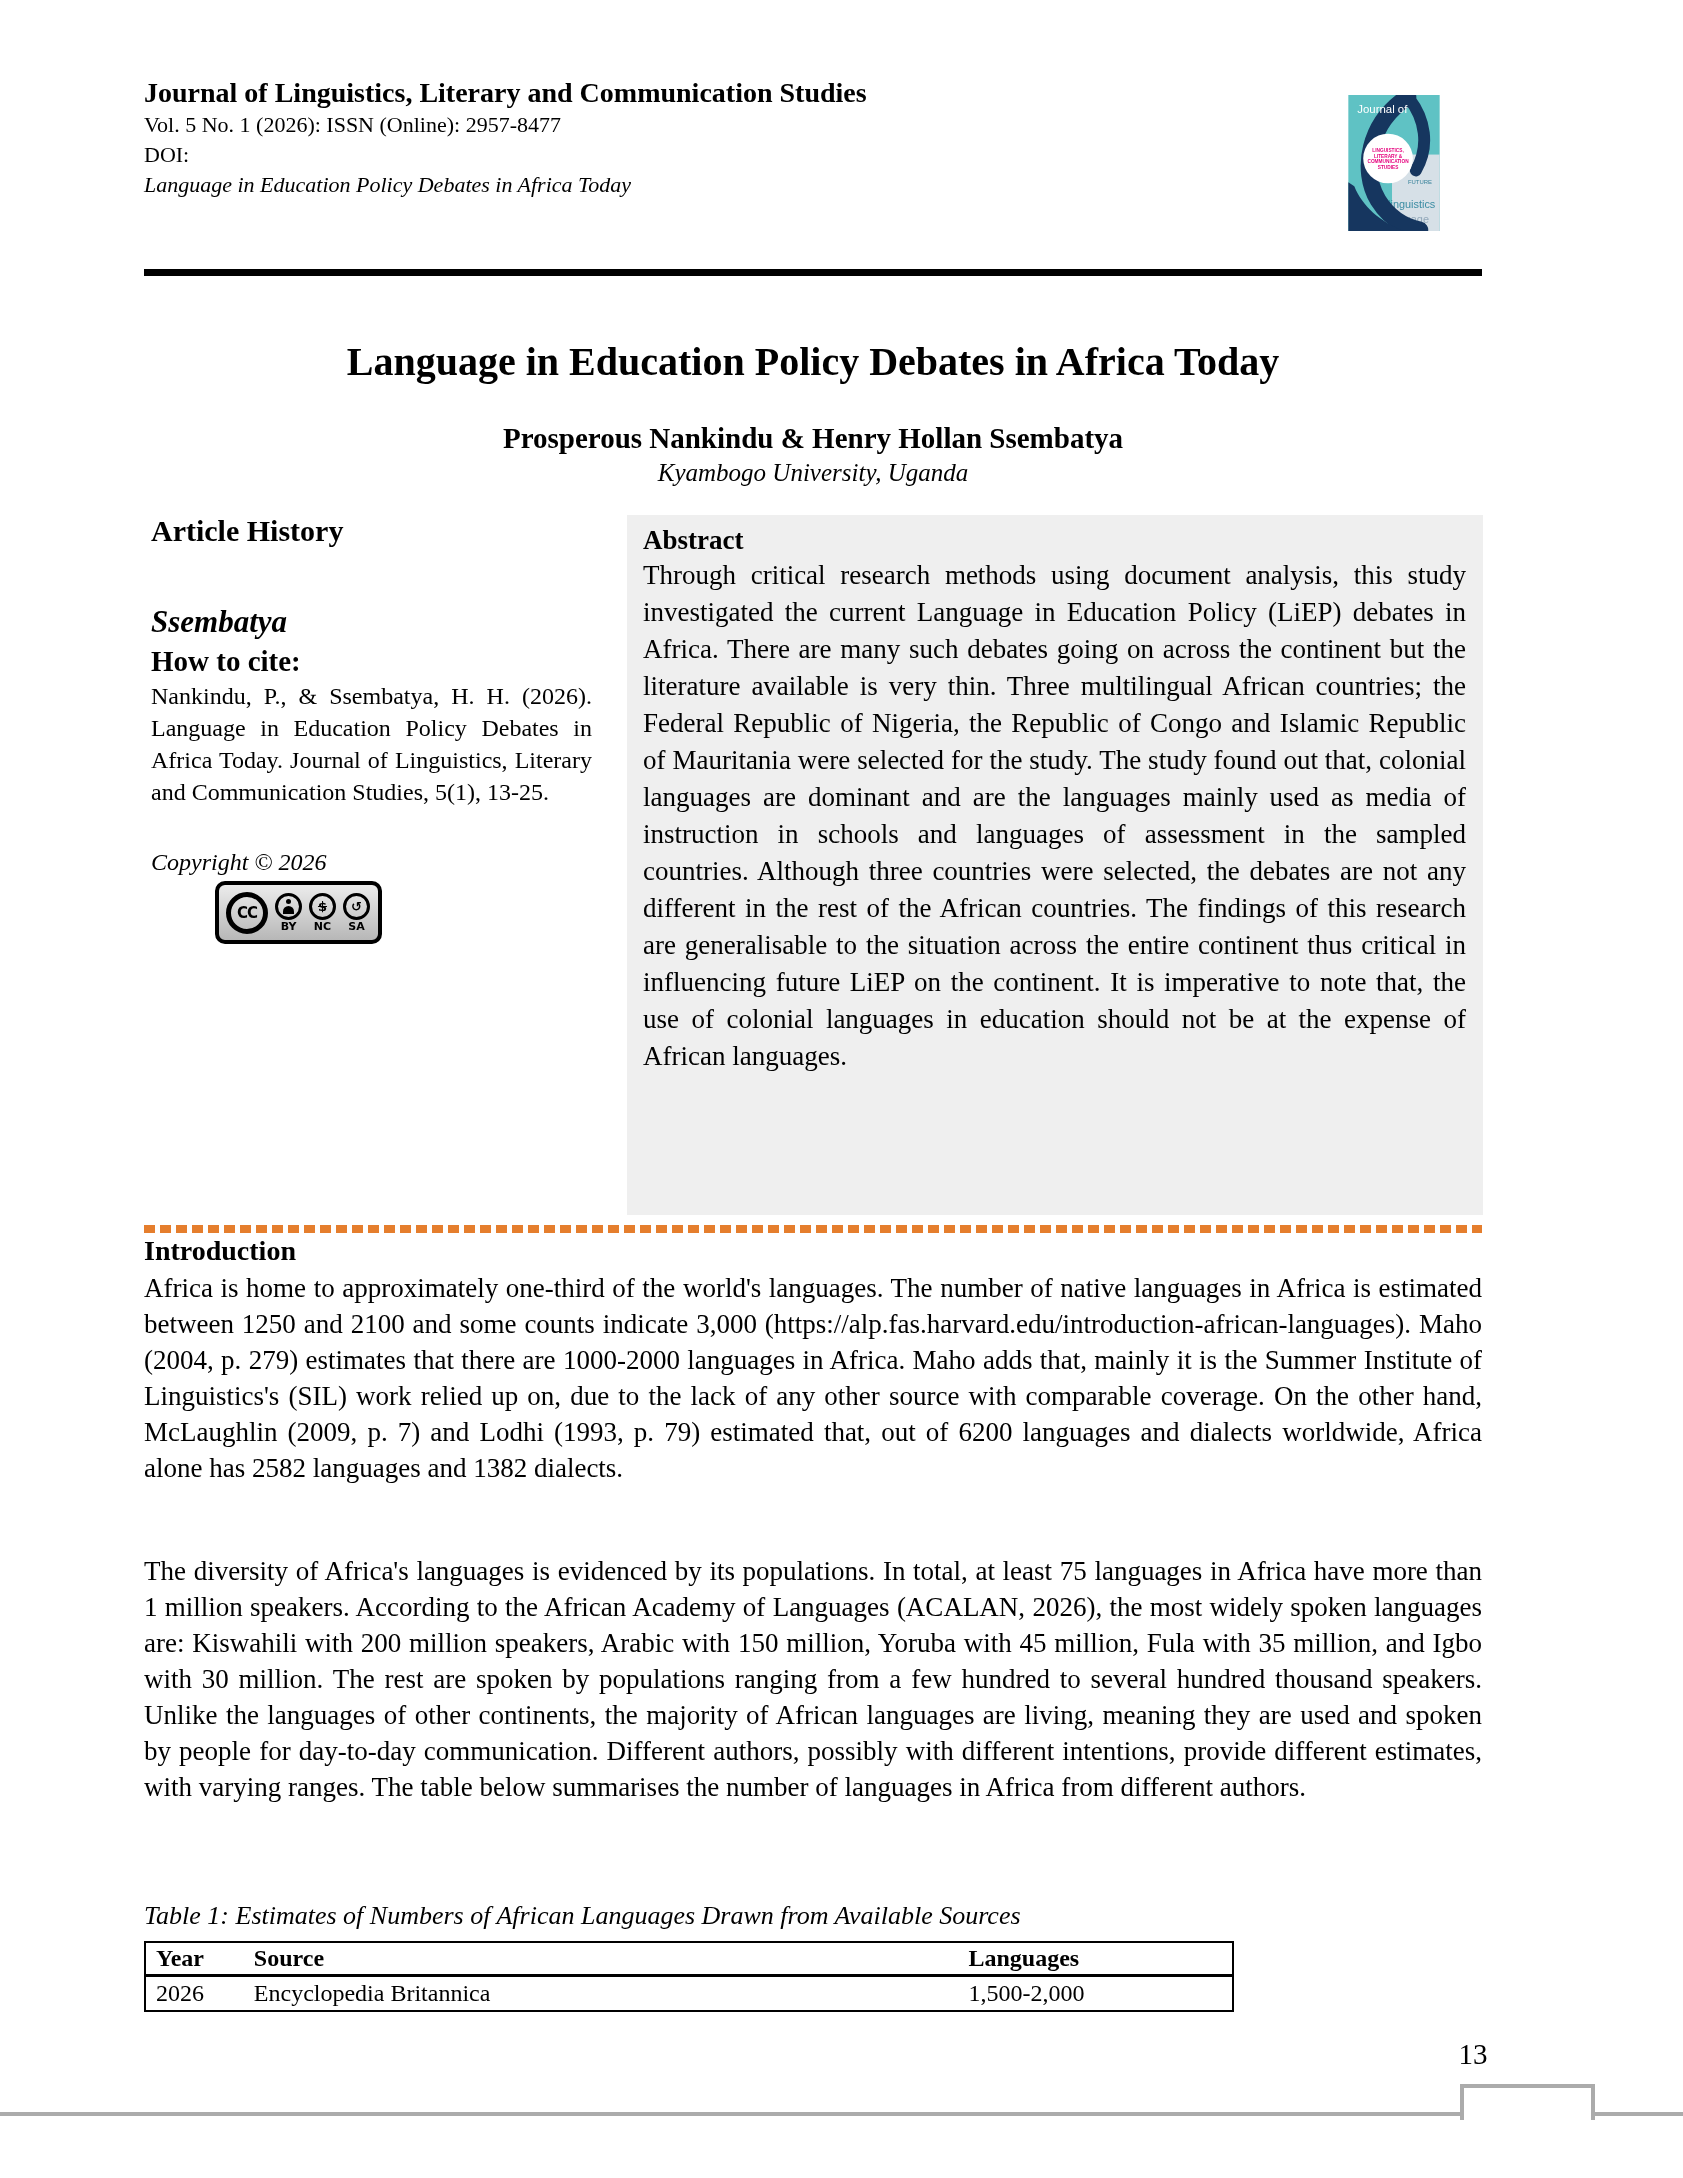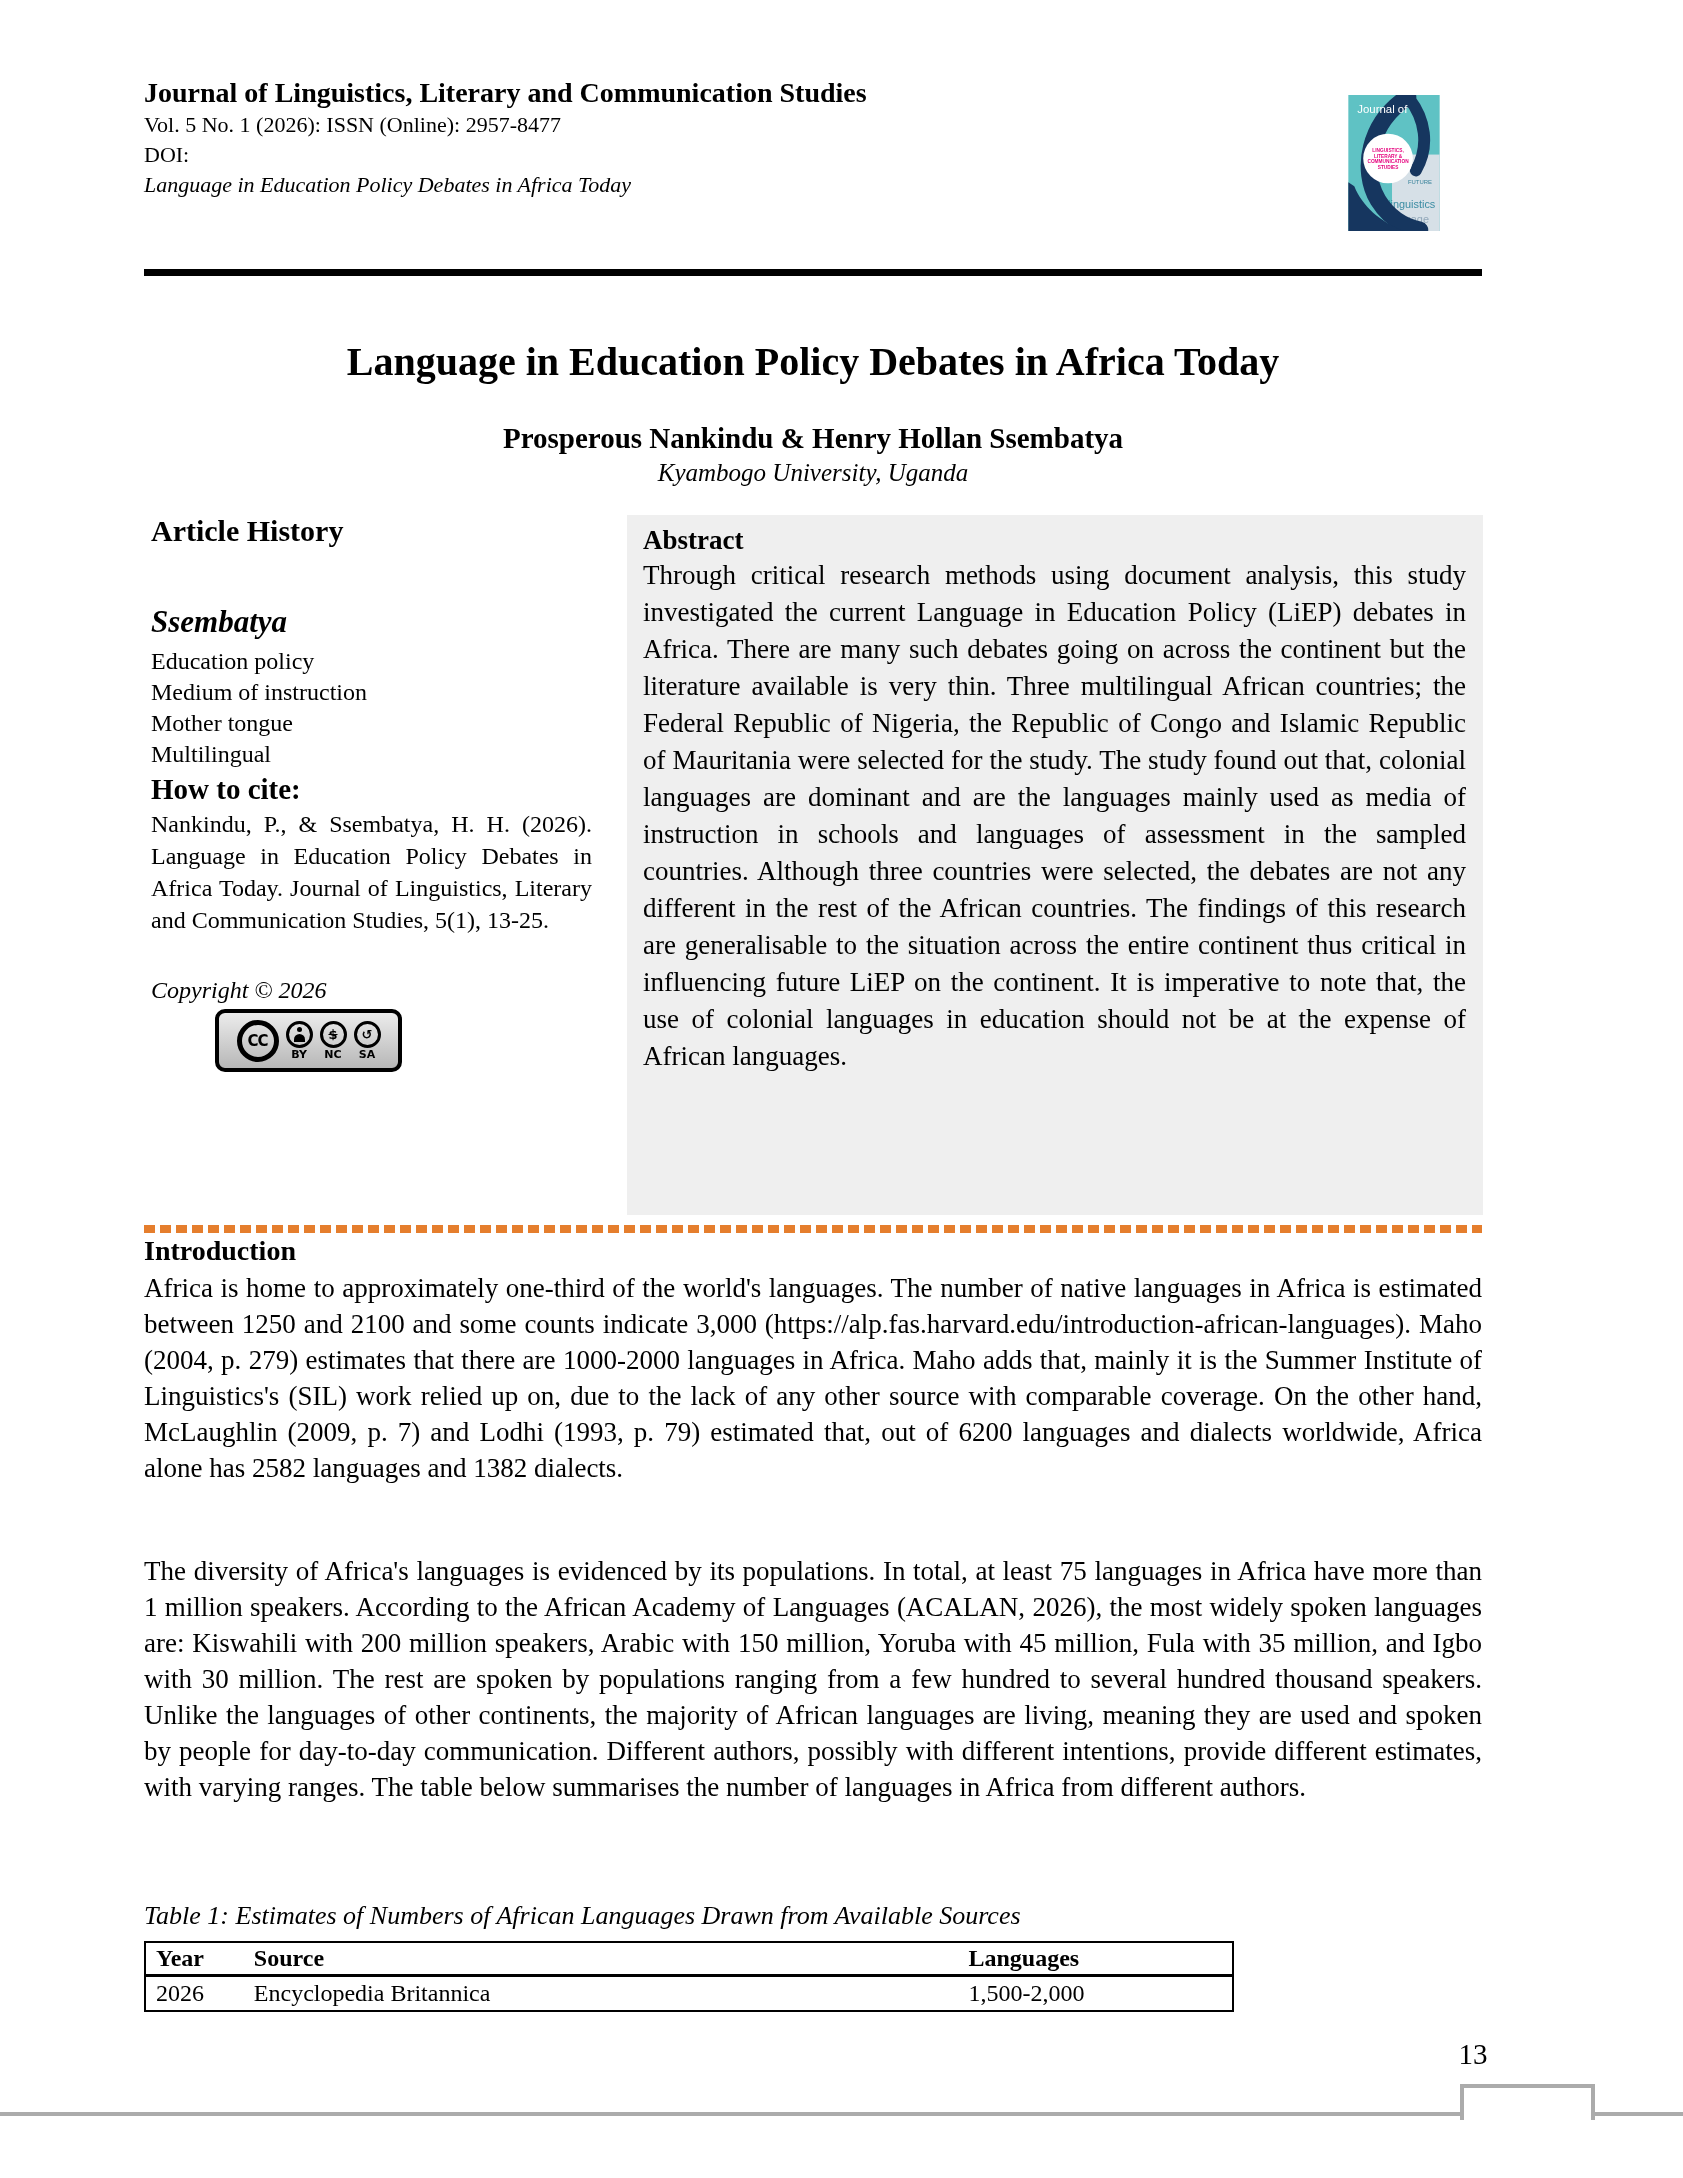--- a/index.html
+++ b/index.html
@@ -32,24 +32,24 @@
   .hist-line { font-size:24px; font-style:italic; line-height:30px; }
   .hist-line .lab { margin-right:8px; }
   .kw-heading { margin-top:52px; font-size:31px; font-weight:bold; font-style:italic; line-height:40px; }
   .kw-list { margin-top:4px; }
   .kw-item { font-size:24px; line-height:31px; }
   .cite-heading { font-size:29px; font-weight:bold; line-height:38px; }
   .cite-text { font-size:24px; line-height:32px; text-align:justify; min-height:159px; }
   .copyright { margin-top:8px; font-size:24px; font-style:italic; line-height:30px; }
 
   
-  .cc-badge { margin-top:4px; margin-left:64px; width:187px; height:63px;
+  .cc-badge { margin-top:4px; margin-left:64px; width:167px; height:63px;
     background:linear-gradient(#ececec,#b7b7b7); border:4px solid #000; border-radius:10px;
     display:flex; align-items:center; gap:7px; padding:0 7px; box-sizing:border-box;
-    font-family:"DejaVu Sans", sans-serif;justify-content:center; }
+    font-family:"DejaVu Sans", sans-serif; }
   .cc-circle { border:3px solid #000; border-radius:50%; display:flex; align-items:center;
     justify-content:center; box-sizing:border-box; }
   .cc-main { width:42px; height:42px; border-width:5px; font-size:15px; font-weight:bold;
     letter-spacing:-1px; }
   .cc-col { display:flex; flex-direction:column; align-items:center; }
   .cc-sm { width:27px; height:27px; font-size:13px; font-weight:bold; }
   .cc-label { font-size:11px; font-weight:bold; line-height:12px; margin-top:1px; }
   .icon-person { position:relative; width:11px; height:15px; }
   .icon-person::before { content:""; position:absolute; top:0; left:3px; width:5px; height:5px;
     border-radius:50%; background:#000; }
@@ -129,26 +129,20 @@
   <div class="header-rule"></div>
 
   <div class="article-title">Language in Education Policy Debates in Africa Today</div>
   <div class="authors">Prosperous Nankindu &amp; Henry Hollan Ssembatya</div>
   <div class="affiliation">Kyambogo University, Uganda</div>
 
   <div class="left-col">
     <div class="hist-heading">Article History</div>
 
     <div class="kw-heading">Ssembatya</div>
-    <div class="kw-list">
-      <div class="kw-item">Education policy</div>
-      <div class="kw-item">Medium of instruction</div>
-      <div class="kw-item">Mother tongue</div>
-      <div class="kw-item">Multilingual</div>
-    </div>
 
     <div class="cite-heading">How to cite:</div>
     <div class="cite-text">Nankindu, P., &amp; Ssembatya, H. H. (2026). Language in Education Policy Debates in Africa Today. Journal of Linguistics, Literary and Communication Studies, 5(1), 13-25.</div>
 
     <div class="copyright">Copyright © 2026</div>
 
     <div class="cc-badge">
       <span class="cc-circle cc-main">CC</span>
       <span class="cc-col">
         <span class="cc-circle cc-sm">

